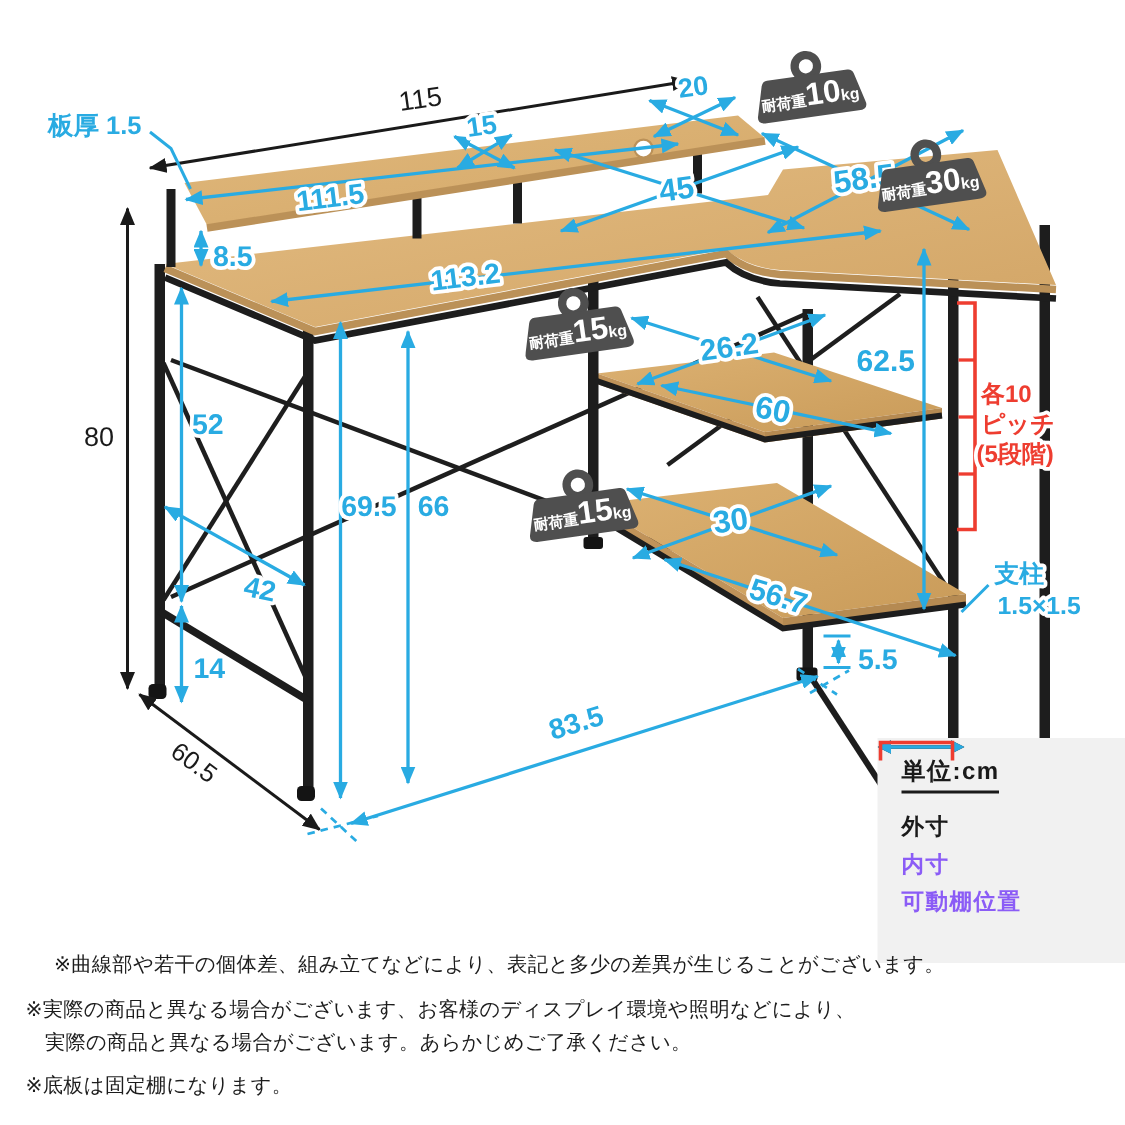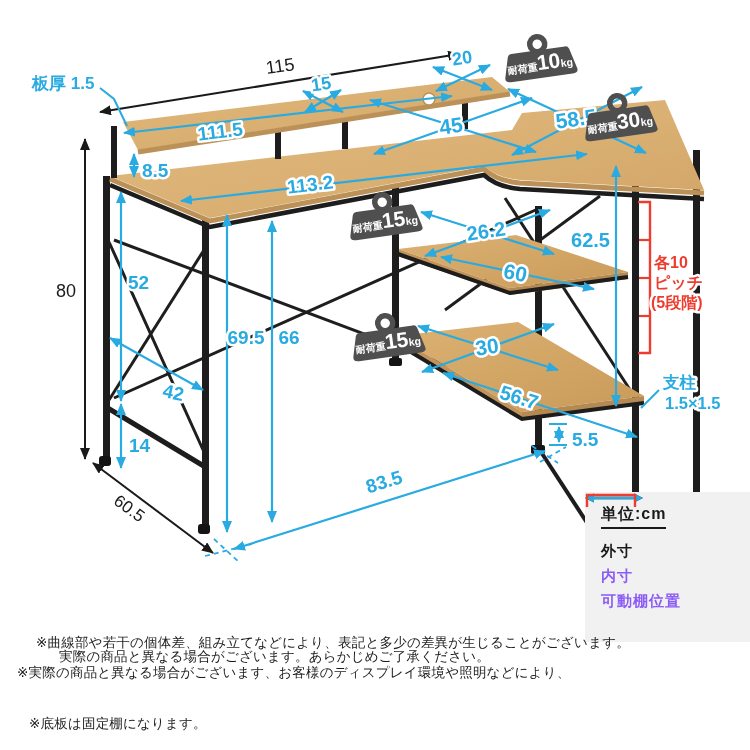--- a/index.html
+++ b/index.html
@@ -280,16 +280,16 @@
     <span class="ic">
       <svg width="52" height="16" viewBox="0 0 52 16">
             <path d="M2,15 L2,3 L50,3 L50,15" fill="none" stroke="#ee3d30" stroke-width="2.4"></path>
           </svg>
     </span>
   </div>
 </div>
 
 <div class="note" style="left:5px;top:634px;margin-left:31px;">※曲線部や若干の個体差、組み立てなどにより、表記と多少の差異が生じることがございます。</div>
 <div class="note" style="left:17px;top:664px;">※実際の商品と異なる場合がございます、お客様のディスプレイ環境や照明などにより、</div>
-<div class="note" style="left:30px;top:648px;margin-left:29px;">実際の商品と異なる場合がございます。あらかじめご了承ください。</div>
-<div class="note" style="left:17px;top:715px;margin-left:12px;">※底板は固定棚になります。</div>
+<div class="note" style="left:30px;top:686px;">実際の商品と異なる場合がございます。あらかじめご了承ください。</div>
+<div class="note" style="left:17px;top:715px;">※底板は固定棚になります。</div>
 
 </div>
 
 </body></html>

